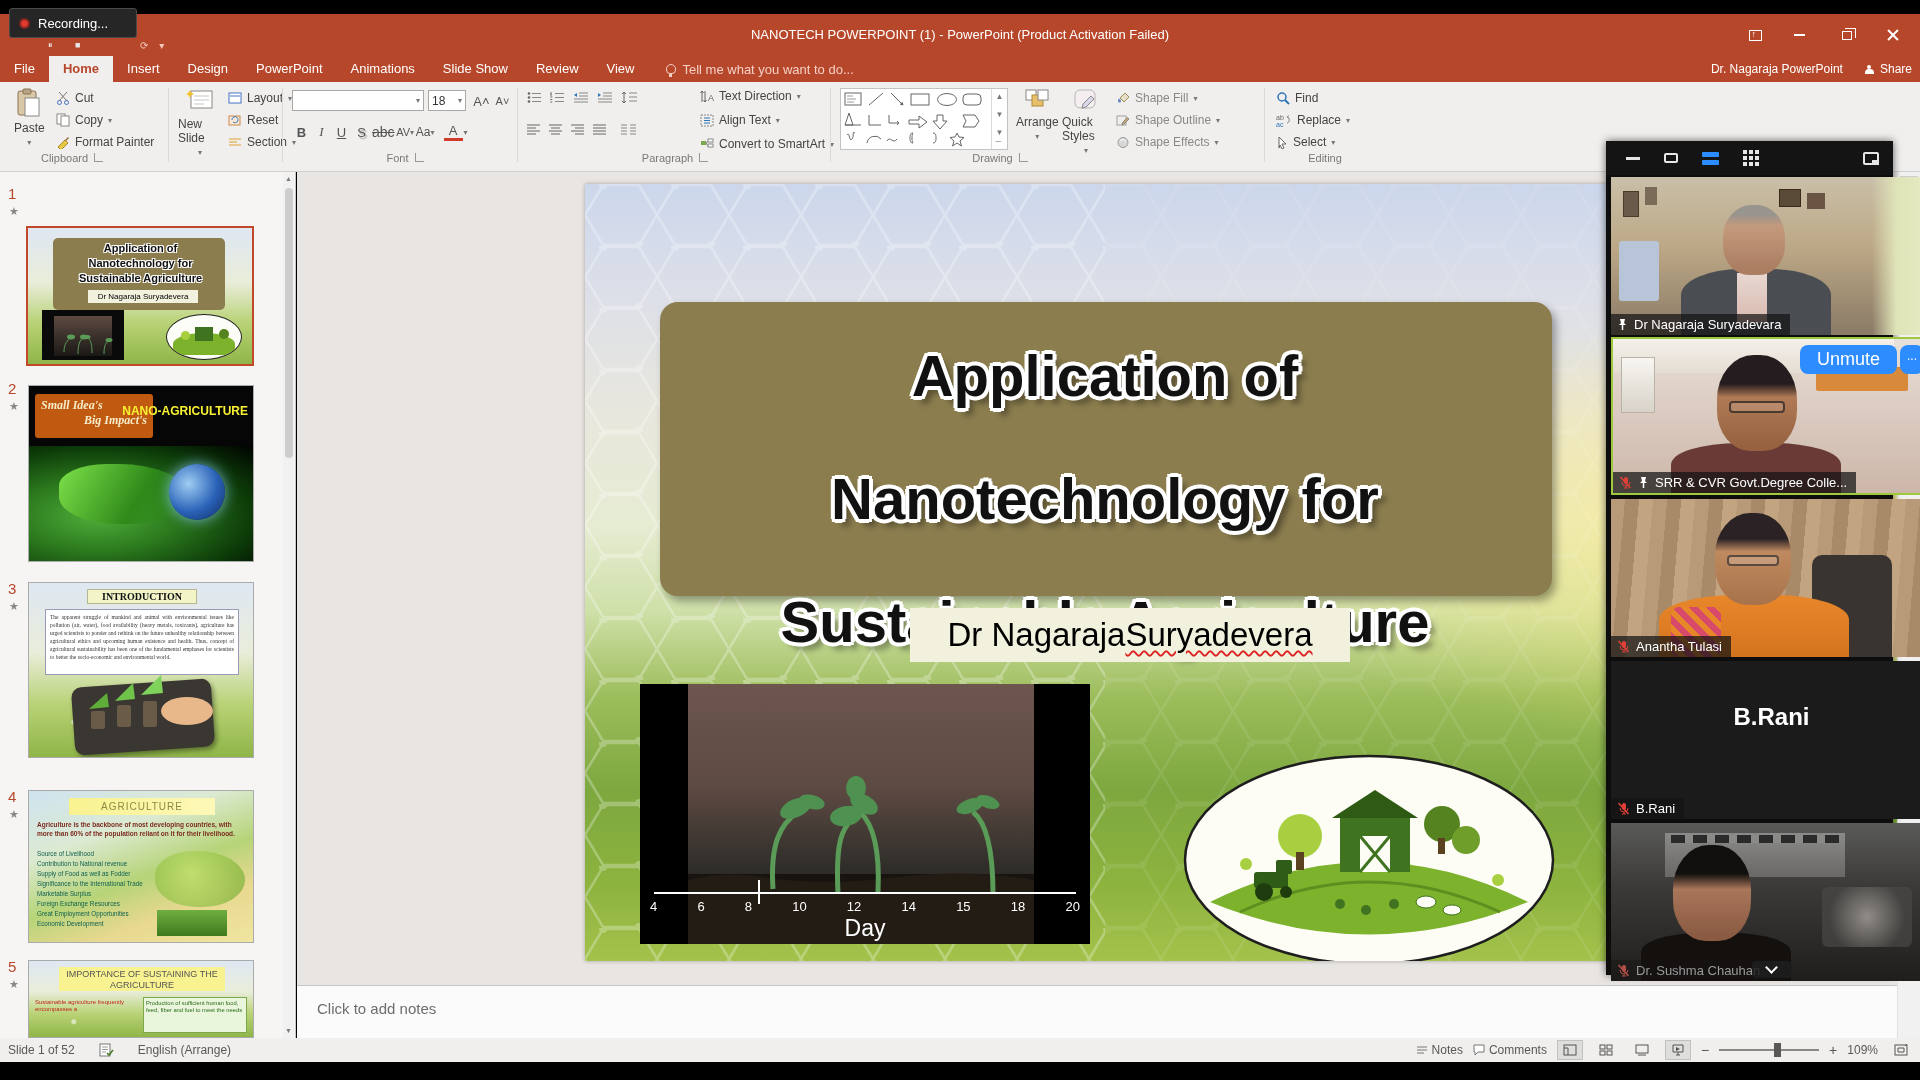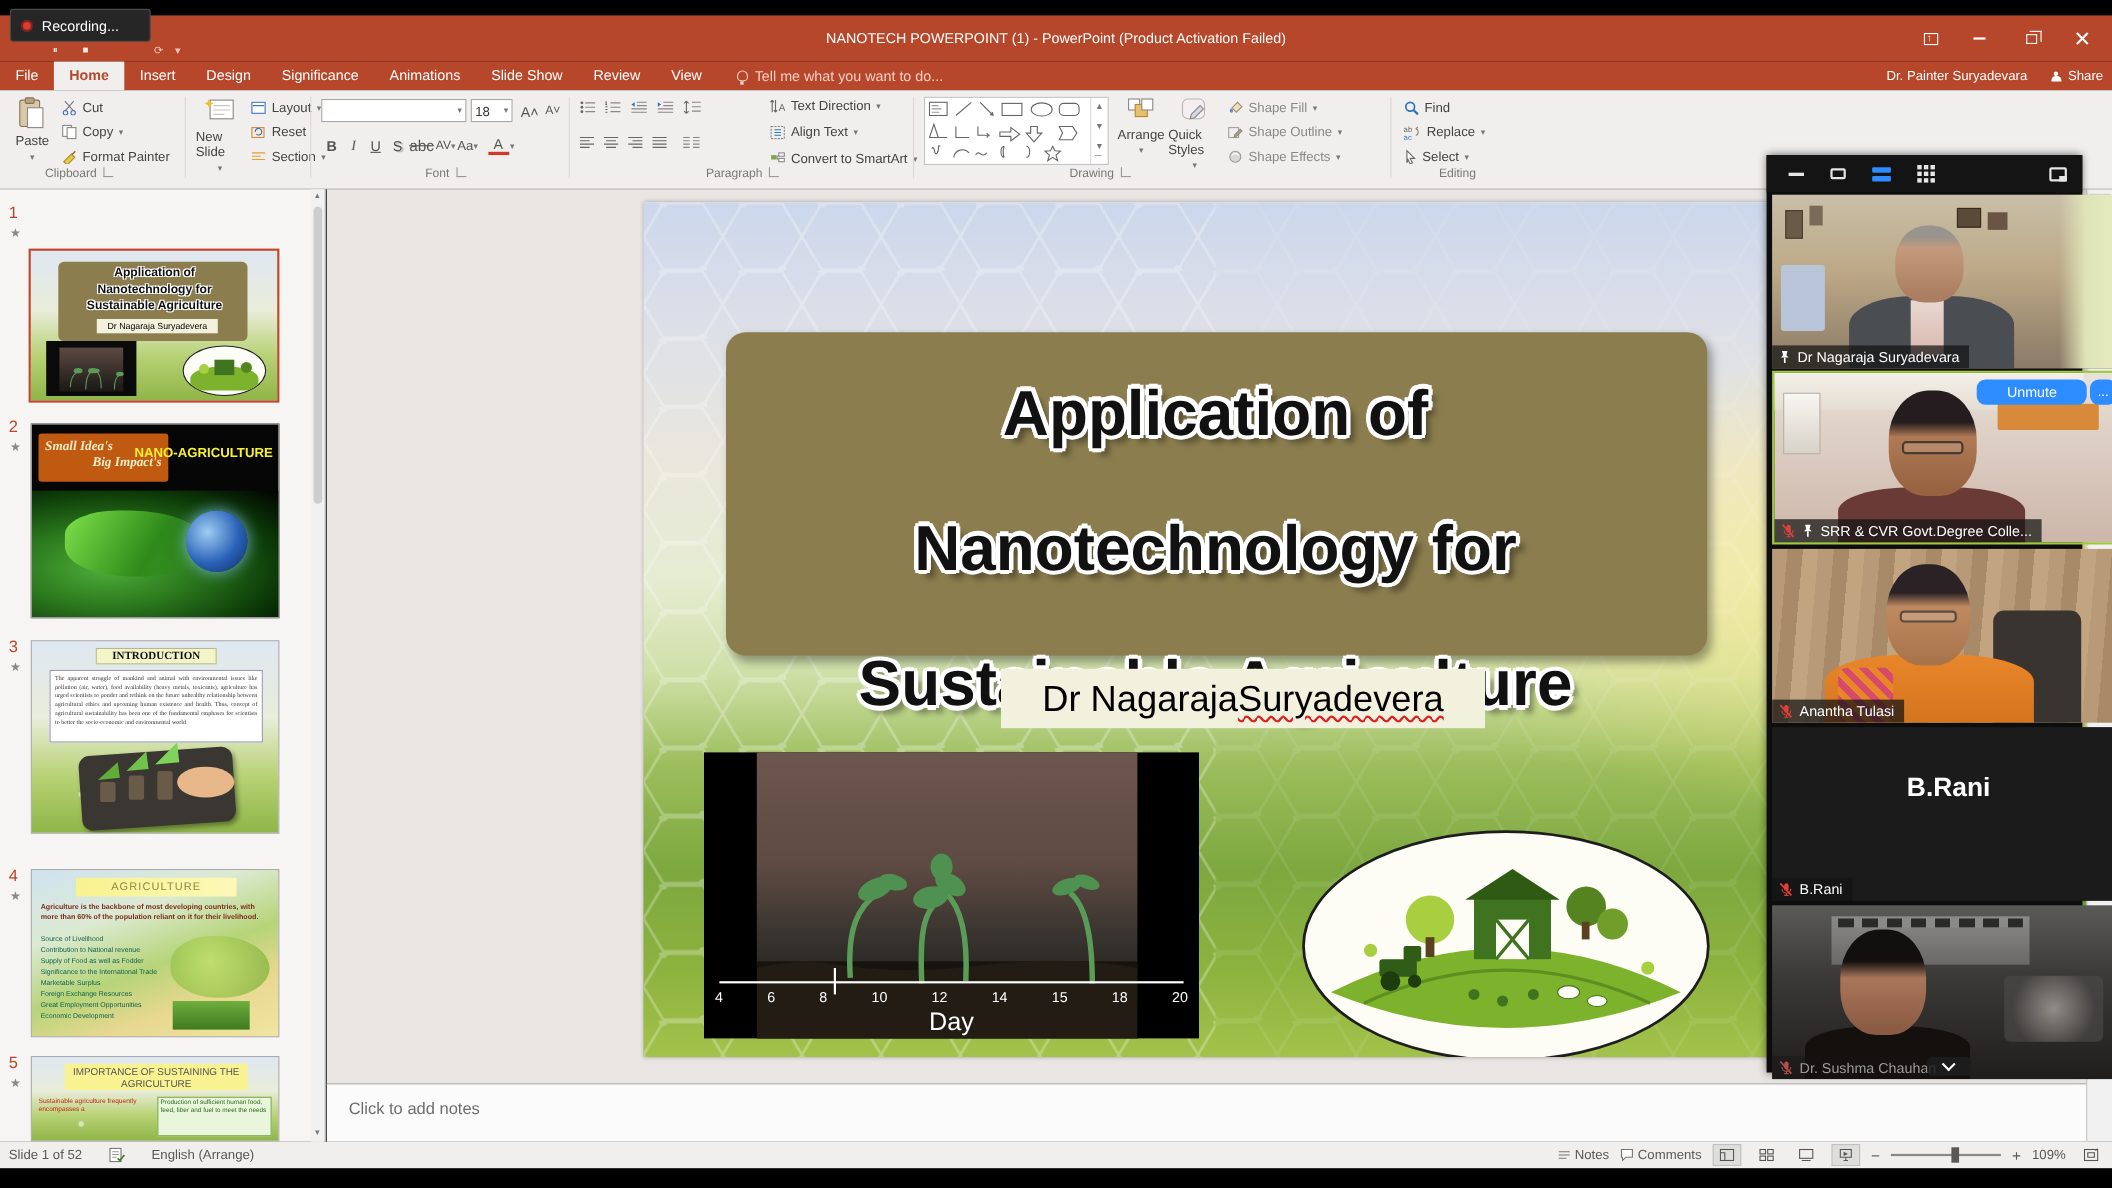--- a/index.html
+++ b/index.html
@@ -111,21 +111,21 @@
   .mh-gal i { display:block; width:17px; height:5px; background:#2d8cff; border-radius:1px; }
   .mh-grid { display:grid; grid-template-columns:repeat(3,4px); grid-gap:2px; }
   .mh-grid i { width:4px; height:4px; background:#e6e6e6; }
   .mh-lay { margin-left:auto; margin-right:14px; width:16px; height:13px; border:2px solid #e6e6e6; border-radius:2px; position:relative; }
   .mh-lay:after { content:""; position:absolute; right:-2px; bottom:-2px; width:7px; height:5px; background:#e6e6e6; }
   .tile { position:absolute; left:5px; width:321px; height:158px; overflow:hidden; background:#222; }
   .tile.activebrd { border:2px solid #9fc93c; }
   .nlabel { position:absolute; left:0; bottom:0; display:flex; align-items:center; gap:6px; background:rgba(20,20,20,.72); color:#fff; font-size:13px; padding:3px 9px 3px 6px; max-width:100%; white-space:nowrap; }
   .nlabel.dim { color:#9a9a9a; background:rgba(20,20,20,.4); }
   .unmute-wrap { position:absolute; right:6px; top:6px; display:flex; gap:3px; }
-  .unmute-btn { background:#2d8cff; color:#fff; font-size:13px; border-radius:8px; padding:4px 27px; }
+  .unmute-btn { background:#2d8cff; color:#fff; font-size:18px; border-radius:8px; padding:4px 17px; }
   .more-btn { background:#2d8cff; color:#fff; font-size:12px; border-radius:8px; padding:4px 7px; }
   .chevbtn { position:absolute; left:50%; bottom:3px; transform:translateX(-50%); width:40px; height:17px; background:rgba(30,30,30,.85); border-radius:4px; display:flex; align-items:center; justify-content:center; }
   .chev { width:9px; height:9px; border-right:2.5px solid #fff; border-bottom:2.5px solid #fff; transform:rotate(45deg); margin-top:-4px; }
   .brani-center { position:absolute; left:0; right:0; top:42px; text-align:center; color:#fff; font-weight:bold; font-size:24px; }
 
   
   .head { position:absolute; border-radius:46% 46% 42% 42%; }
   .bodyshape { position:absolute; border-radius:40% 40% 0 0; }
 </style>
 </head>
@@ -154,31 +154,31 @@
     <span class="recdot"></span>
     <span class="rectext">Recording...</span>
   </div>
   <div class="recicons">⏸ ■</div>
 
   <div class="tabsrow">
     <div class="tab">File</div>
     <div class="tab active">Home</div>
     <div class="tab">Insert</div>
     <div class="tab">Design</div>
-    <div class="tab">Significance</div>
+    <div class="tab">PowerPoint</div>
     <div class="tab">Animations</div>
     <div class="tab">Slide Show</div>
     <div class="tab">Review</div>
     <div class="tab">View</div>
     <div class="tellme">
       <span class="bulb"></span>
       <span>Tell me what you want to do...</span>
     </div>
     <div class="tabs-right">
-      <span>Dr. Painter Suryadevara</span>
+      <span>Dr. Nagaraja PowerPoint</span>
       <span class="share-wrap">
         <span class="person-ic"></span>
         <span>Share</span>
       </span>
     </div>
   </div>
 
   <div class="ribbon">
 
     <div class="bigbtn" style="left:14px;top:6px;">

